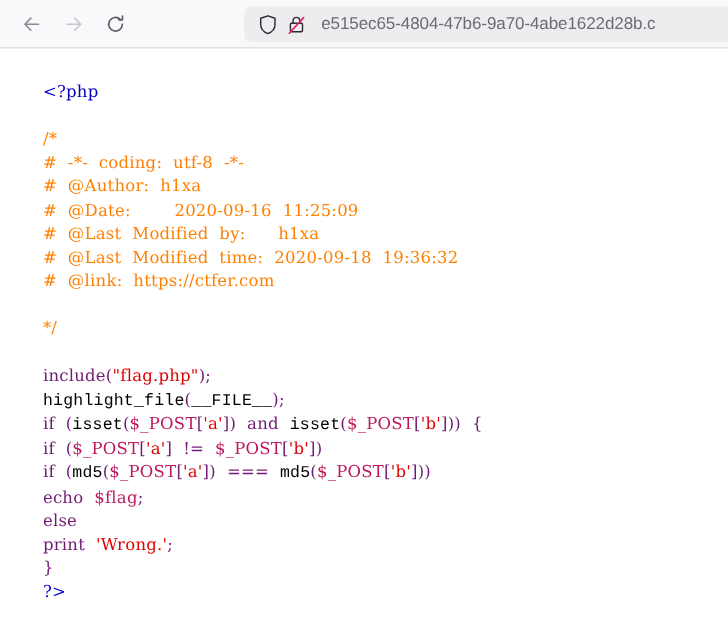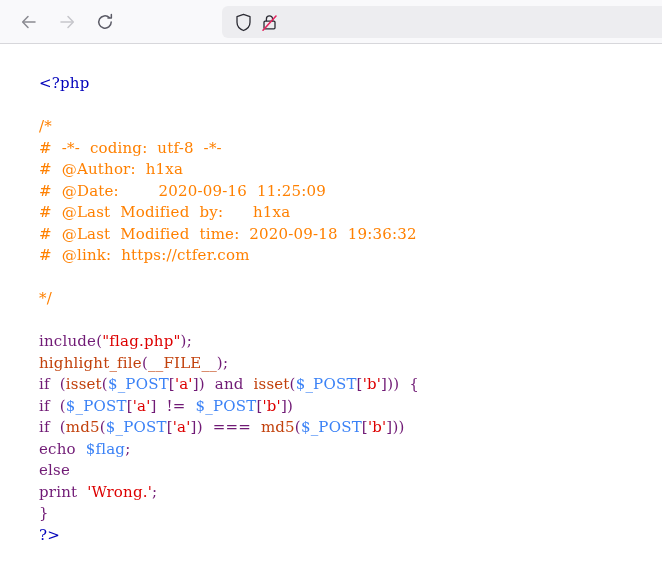--- a/index.html
+++ b/index.html
@@ -81,22 +81,22 @@
     padding: 14px 0 0 8px;
     letter-spacing: 0.2px;
   }
   .code .ln { display: block; min-height: 21.5px; }
 
   .c-default { color: #000000; }
   .c-tag     { color: #0000BB; }   
   .c-comment { color: #FF8000; }   
   .c-keyword { color: #701a75; }   
   .c-string  { color: #DD0000; }   
-  .c-func    { color: #c2410c; }   
-  .c-var     { color: #3b82f6; }   
+  .c-func    { color: #000000; font-family: Liberation Mono, monospace; }   
+  .c-var     { color: #be185d; }   
 </style>
 </head>
 <body>
 
 <div class="toolbar">
 
   <div class="nav-btn">
     <span>
       <svg width="20" height="20" viewBox="0 0 20 20" fill="none" stroke="#8a8a91" stroke-width="1.5" stroke-linecap="round" stroke-linejoin="round">
         <path d="M16 10 H4.5"></path>
@@ -129,18 +129,19 @@
         <path d="M8.5 1.4 L15 3.6 V9.2 c0 4.2 -3.2 7.0 -6.5 8.3 C5.2 16.2 2 13.4 2 9.2 V3.6 Z"></path>
       </svg>
     </span>
     <span class="urlbar-icon">
       <svg width="19" height="19" viewBox="0 0 19 19" fill="none" stroke="#2b2b33" stroke-width="1.3" stroke-linejoin="round">
         <rect x="4" y="8.2" width="11" height="7.6" rx="1.1"></rect>
         <path d="M6.4 8.2 V5.9 a3.1 3.1 0 0 1 6.2 0 V8.2"></path>
         <path d="M3.0 17.2 L16.0 3.0" stroke="#e4245f" stroke-width="1.6" stroke-linecap="round"></path>
       </svg>
     </span>
+    <span class="url-text" title="e515ec65-4804-47b6-9a70-4abe1622d28b.c">e515ec65-4804-47b6-9a70-4abe1622d28b.c</span>
   </div>
 </div>
 
 <div class="page">
   <pre class="code" id="code-block"><span class="ln"><span class="c-tag">&lt;?php</span></span><span class="ln">&nbsp;</span><span class="ln"><span class="c-comment">/*</span></span><span class="ln"><span class="c-comment">#  -*-  coding:  utf-8  -*-</span></span><span class="ln"><span class="c-comment">#  @Author:  h1xa</span></span><span class="ln"><span class="c-comment">#  @Date:        2020-09-16  11:25:09</span></span><span class="ln"><span class="c-comment">#  @Last  Modified  by:      h1xa</span></span><span class="ln"><span class="c-comment">#  @Last  Modified  time:  2020-09-18  19:36:32</span></span><span class="ln"><span class="c-comment">#  @link:  https://ctfer.com</span></span><span class="ln">&nbsp;</span><span class="ln"><span class="c-comment">*/</span></span><span class="ln">&nbsp;</span><span class="ln"><span class="c-keyword">include</span><span class="c-keyword">(</span><span class="c-string">"flag.php"</span><span class="c-keyword">);</span></span><span class="ln"><span class="c-func">highlight_file</span><span class="c-keyword">(</span><span class="c-func">__FILE__</span><span class="c-keyword">);</span></span><span class="ln"><span class="c-keyword">if</span><span class="c-default">  </span><span class="c-keyword">(</span><span class="c-func">isset</span><span class="c-keyword">(</span><span class="c-var">$_POST</span><span class="c-keyword">[</span><span class="c-string">'a'</span><span class="c-keyword">])</span><span class="c-default">  </span><span class="c-keyword">and</span><span class="c-default">  </span><span class="c-func">isset</span><span class="c-keyword">(</span><span class="c-var">$_POST</span><span class="c-keyword">[</span><span class="c-string">'b'</span><span class="c-keyword">]))</span><span class="c-default">  </span><span class="c-keyword">{</span></span><span class="ln"><span class="c-keyword">if</span><span class="c-default">  </span><span class="c-keyword">(</span><span class="c-var">$_POST</span><span class="c-keyword">[</span><span class="c-string">'a'</span><span class="c-keyword">]</span><span class="c-default">  </span><span class="c-keyword">!=</span><span class="c-default">  </span><span class="c-var">$_POST</span><span class="c-keyword">[</span><span class="c-string">'b'</span><span class="c-keyword">])</span></span><span class="ln"><span class="c-keyword">if</span><span class="c-default">  </span><span class="c-keyword">(</span><span class="c-func">md5</span><span class="c-keyword">(</span><span class="c-var">$_POST</span><span class="c-keyword">[</span><span class="c-string">'a'</span><span class="c-keyword">])</span><span class="c-default">  </span><span class="c-keyword">===</span><span class="c-default">  </span><span class="c-func">md5</span><span class="c-keyword">(</span><span class="c-var">$_POST</span><span class="c-keyword">[</span><span class="c-string">'b'</span><span class="c-keyword">]))</span></span><span class="ln"><span class="c-keyword">echo</span><span class="c-default">  </span><span class="c-var">$flag</span><span class="c-keyword">;</span></span><span class="ln"><span class="c-keyword">else</span></span><span class="ln"><span class="c-keyword">print</span><span class="c-default">  </span><span class="c-string">'Wrong.'</span><span class="c-keyword">;</span></span><span class="ln"><span class="c-keyword">}</span></span><span class="ln"><span class="c-tag">?&gt;</span></span></pre>
 </div>
 
 </body></html>

